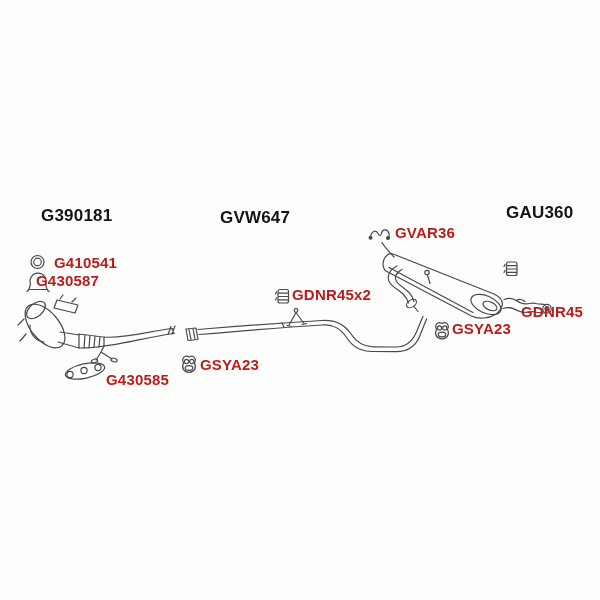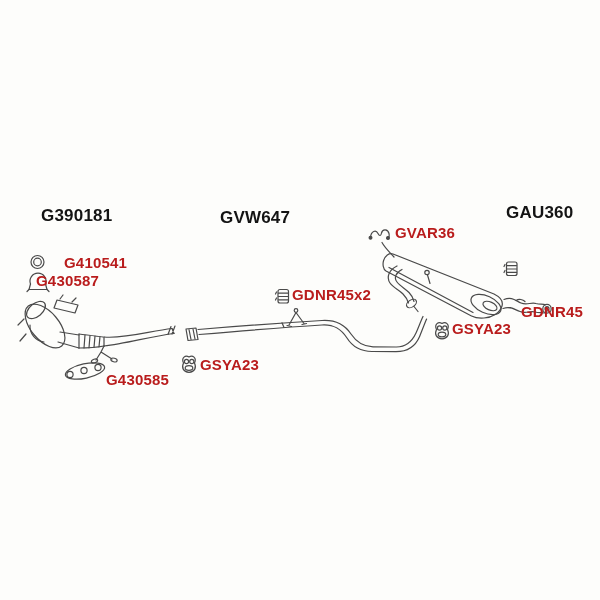--- a/index.html
+++ b/index.html
@@ -148,21 +148,21 @@
       <ellipse cx="547" cy="308.8" rx="4.2" ry="4.4"></ellipse>
       <ellipse cx="547" cy="308.8" rx="2" ry="2.2"></ellipse>
       <path d="M516,300.5 C519,298.5 523,299.5 525,301.5"></path>
     </g>
   </svg>
 
   <div class="section-label" style="left:41px;top:206px;">G390181</div>
   <div class="section-label" style="left:220px;top:208px;">GVW647</div>
   <div class="section-label" style="left:486px;top:203px;margin-left:20px;">GAU360</div>
 
-  <div class="part-label" style="left:64px;top:254px;">G410541</div>
+  <div class="part-label" style="left:54px;top:254px;">G410541</div>
   <div class="part-label" style="left:36px;top:272px;">G430587</div>
   <div class="part-label" style="left:106px;top:371px;">G430585</div>
   <div class="part-label" style="left:200px;top:356px;">GSYA23</div>
   <div class="part-label" style="left:292px;top:286px;text-align:center;">GDNR45x2</div>
   <div class="part-label" style="left:395px;top:224px;">GVAR36</div>
   <div class="part-label" style="left:521px;top:257px;margin-top:46px;">GDNR45</div>
   <div class="part-label" style="left:452px;top:320px;">GSYA23</div>
 
 </div>
 

